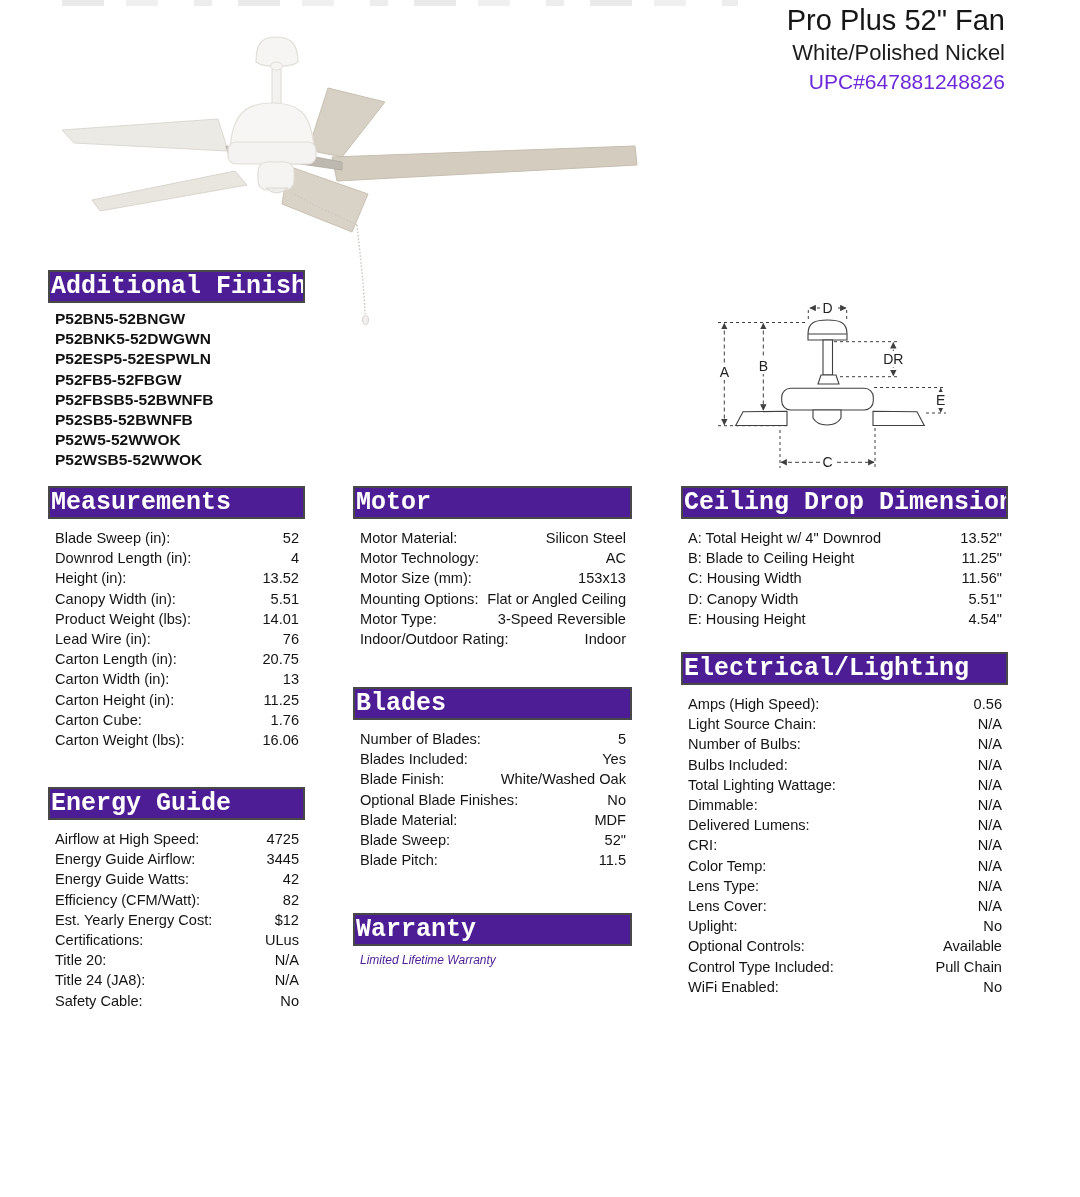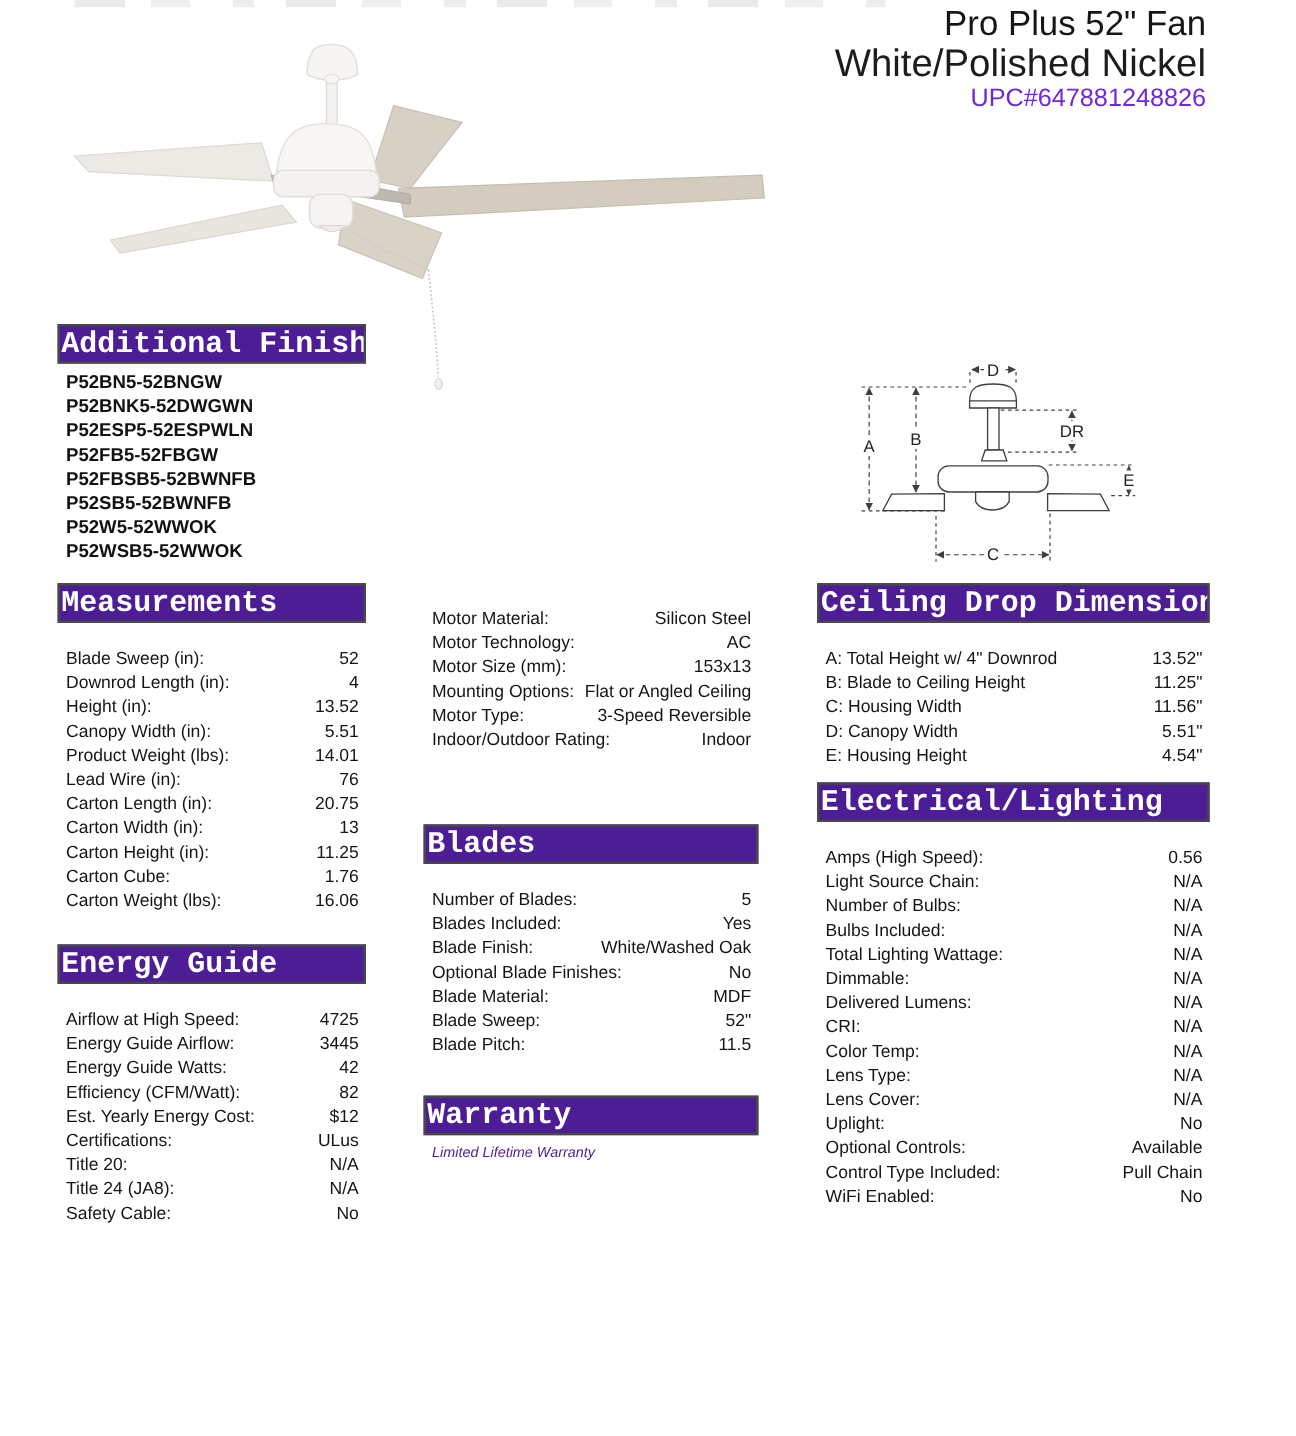--- a/index.html
+++ b/index.html
@@ -3,26 +3,26 @@
 <meta charset="utf-8">
 <style>
   html,body{margin:0;padding:0;background:#fff;}
   .page{position:relative;width:1080px;height:1197px;background:#fff;overflow:hidden;
         font-family:"Liberation Sans", sans-serif;color:#1a1a1a;}
   .top-artifact{position:absolute;left:62px;top:0;width:676px;height:6px;opacity:.55;
         background:repeating-linear-gradient(90deg,#d9d9d9 0 42px,transparent 42px 64px,
         #e3e3e3 64px 96px,transparent 96px 132px,#dedede 132px 150px,transparent 150px 176px);}
   .title-block{position:absolute;top:4px;right:75px;text-align:right;}
   .title-block .t1{font-size:29px;line-height:33px;color:#161616;}
-  .title-block .t2{font-size:32px;line-height:31px;color:#1c1c1c;margin-left:14px;}
+  .title-block .t2{font-size:22px;line-height:31px;color:#1c1c1c;margin-left:14px;}
   .title-block .t3{font-size:21px;line-height:28px;color:#6d28d9;}
   .sec{position:absolute;}
   .bar{background:#4c1d95;border:2px solid #484848;color:#ffffff;font-weight:bold;
        font-size:25px;line-height:29px;height:29px;padding-left:1px;white-space:nowrap;overflow:hidden;font-family:Liberation Mono, monospace;}
-  .rows{padding-top:20px;}
+  .rows{padding-top:9px;}
   .row{display:flex;justify-content:space-between;font-size:14.6px;line-height:20.2px;
        padding:0 6px 0 7px;color:#141414;white-space:nowrap;}
   .row .val{text-align:right;}
   .finish-list{padding:6px 0 0 7px;}
   .finish-item{font-size:15.5px;font-weight:bold;line-height:20.2px;color:#111;}
   .warranty-text{font-size:12px;padding:7px 0 0 7px;color:#4c1d95;font-style:italic;}
   .w1{left:48px;width:257px;}
   .w2{left:353px;width:279px;}
   .w3{left:681px;width:327px;}
   svg text{font-family:"Liberation Sans", sans-serif;}
@@ -221,20 +221,21 @@
           <span class="val">N/A</span>
         </div>
       <div class="row">
           <span class="lbl">Safety Cable:</span>
           <span class="val">No</span>
         </div>
     </div>
   </div>
 
   <div class="sec w2" style="top:486px;">
+    <div class="bar">Motor</div>
     <div class="rows">
       <div class="row">
           <span class="lbl">Motor Material:</span>
           <span class="val">Silicon Steel</span>
         </div>
       <div class="row">
           <span class="lbl">Motor Technology:</span>
           <span class="val">AC</span>
         </div>
       <div class="row">

